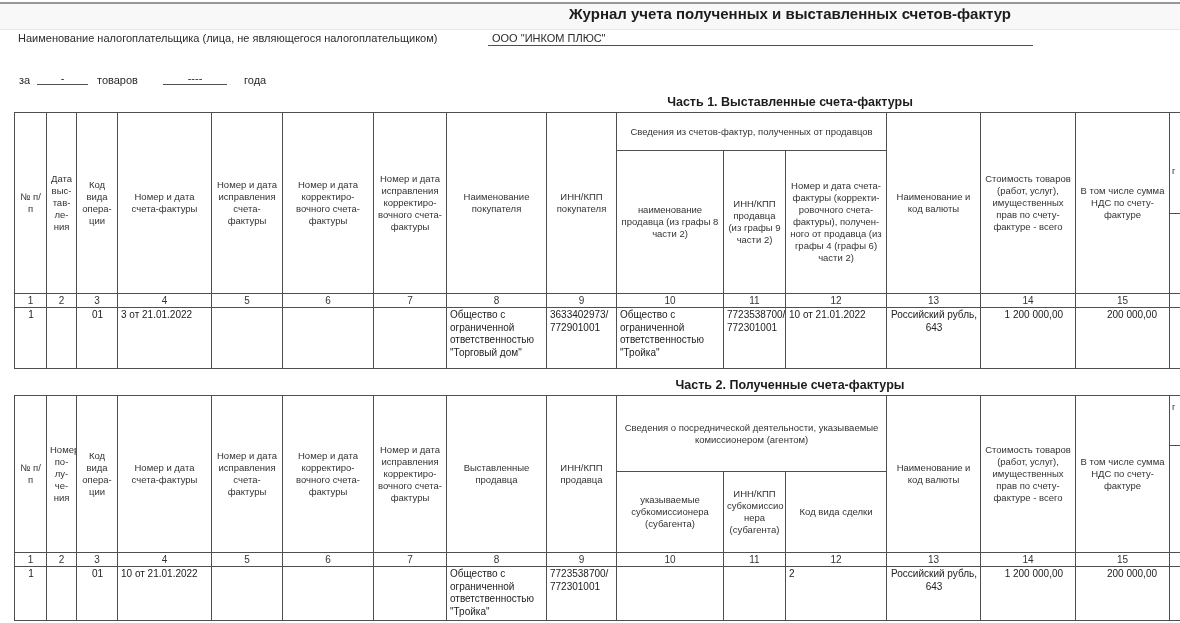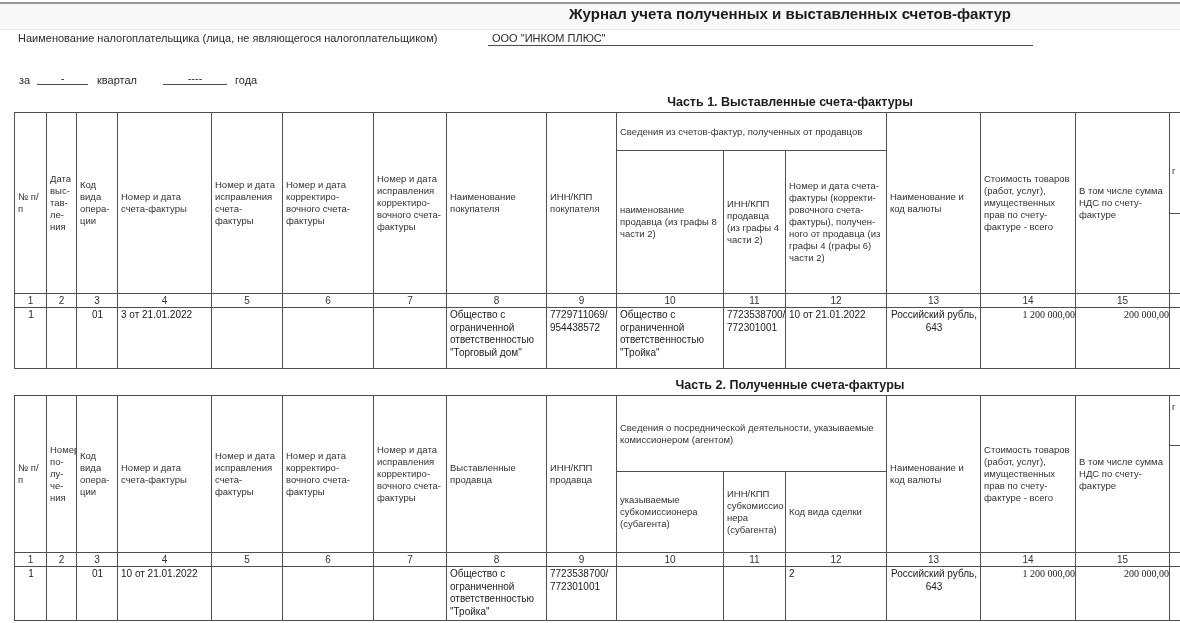--- a/index.html
+++ b/index.html
@@ -31,47 +31,47 @@
   .word { position:absolute; top:74px; font-size:11px; white-space:nowrap; }
   
   .part-title {
     position:absolute; left:0; width:1580px; text-align:center;
     font-size:12.5px; font-weight:bold; color:#1c1c1c;
   }
   
   table { position:absolute; left:14px; border-collapse:collapse; table-layout:fixed;
           width:1215px; background:#fff; }
   td { border:1px solid #4f4f4f; overflow:hidden; }
-  td.h { vertical-align:middle; font-size:9.5px; line-height:12px;
+  td.h { text-align:center; vertical-align:middle; font-size:9.5px; line-height:12px;
          padding:2px 3px; color:#333;margin-left:16px; }
   td.n { text-align:center; vertical-align:middle; font-size:10px; line-height:11px;
          padding:0; color:#333; }
   td.d { font-size:10px; line-height:12.5px; vertical-align:top; padding:1px 2px 1px 3px; color:#222; }
-  td.ar { text-align:right; padding-right:0;font-family:Liberation Serif, serif; }
+  td.ar { text-align:right; padding-right:12px; }
   td.ac { text-align:center; }
   td.cut { position:relative; padding:0; }
   .cutfrag { position:absolute; left:2px; font-size:9.5px; color:#333; }
   .cutline { position:absolute; left:0; right:0; height:0; border-top:1px solid #4f4f4f; }
 </style>
 </head>
 <body>
 
 <div class="page">
 
   <div class="titlebar"></div>
   <div class="doc-title">Журнал учета полученных и выставленных счетов-фактур</div>
 
   <div class="meta-label l1">Наименование налогоплательщика (лица, не являющегося налогоплательщиком)</div>
   <div class="meta-value l1">ООО "ИНКОМ ПЛЮС"</div>
 
   <span class="word" style="left:19px">за</span>
   <span class="blank" style="left:37px; width:51px">-</span>
-  <span class="word" style="left:97px">квартал</span>
+  <span class="word" style="left:97px">товаров</span>
   <span class="blank" style="left:163px; width:64px">----</span>
-  <span class="word" style="left:235px">года</span>
+  <span class="word" style="left:244px">года</span>
 
   <div class="part-title" style="top:95px">Часть 1. Выставленные счета-фактуры</div>
 
   <table style="top:112px">
     <colgroup>
       <col style="width:32px">
         <col style="width:30px">
         <col style="width:41px">
         <col style="width:94px">
       <col style="width:71px">
@@ -102,21 +102,21 @@
       <td class="h" rowspan="2">Наименование и код валюты</td>
       <td class="h" rowspan="2">Стоимость товаров (работ, услуг), имущественных прав по счету-фактуре - всего</td>
       <td class="h" rowspan="2">В том числе сумма НДС по счету-фактуре</td>
       <td class="h cut" rowspan="2">
         <div class="cutfrag" style="top:52px">г</div>
         <div class="cutline" style="top:100px"></div>
       </td>
     </tr>
     <tr style="height:143px">
       <td class="h">наименование продавца (из графы 8 части 2)</td>
-      <td class="h">ИНН/КПП продавца (из графы 4 части 2)</td>
+      <td class="h">ИНН/КПП продавца (из графы 9 части 2)</td>
       <td class="h">Номер и дата счета-фактуры (корректи-ровочного счета-фактуры), получен-ного от продавца (из графы 4 (графы 6) части 2)</td>
     </tr>
     <tr style="height:14px">
       <td class="n">1</td>
       <td class="n">2</td>
       <td class="n">3</td>
       <td class="n">4</td>
       <td class="n">5</td>
       <td class="n">6</td>
       <td class="n">7</td>
@@ -132,21 +132,21 @@
     </tr>
     <tr style="height:61px">
       <td class="d ac">1</td>
       <td class="d"></td>
       <td class="d ac">01</td>
       <td class="d">3 от 21.01.2022</td>
       <td class="d"></td>
       <td class="d"></td>
       <td class="d"></td>
       <td class="d">Общество с ограниченной ответственностью "Торговый дом"</td>
-      <td class="d">7729711069/ 954438572</td>
+      <td class="d">3633402973/ 772901001</td>
       <td class="d">Общество с ограниченной ответственностью "Тройка"</td>
       <td class="d">7723538700/ 772301001</td>
       <td class="d">10 от 21.01.2022</td>
       <td class="d ac">Российский рубль, 643</td>
       <td class="d ar">1 200 000,00</td>
       <td class="d ar">200 000,00</td>
       <td class="d"></td>
     </tr>
   </tbody>
     </table>

